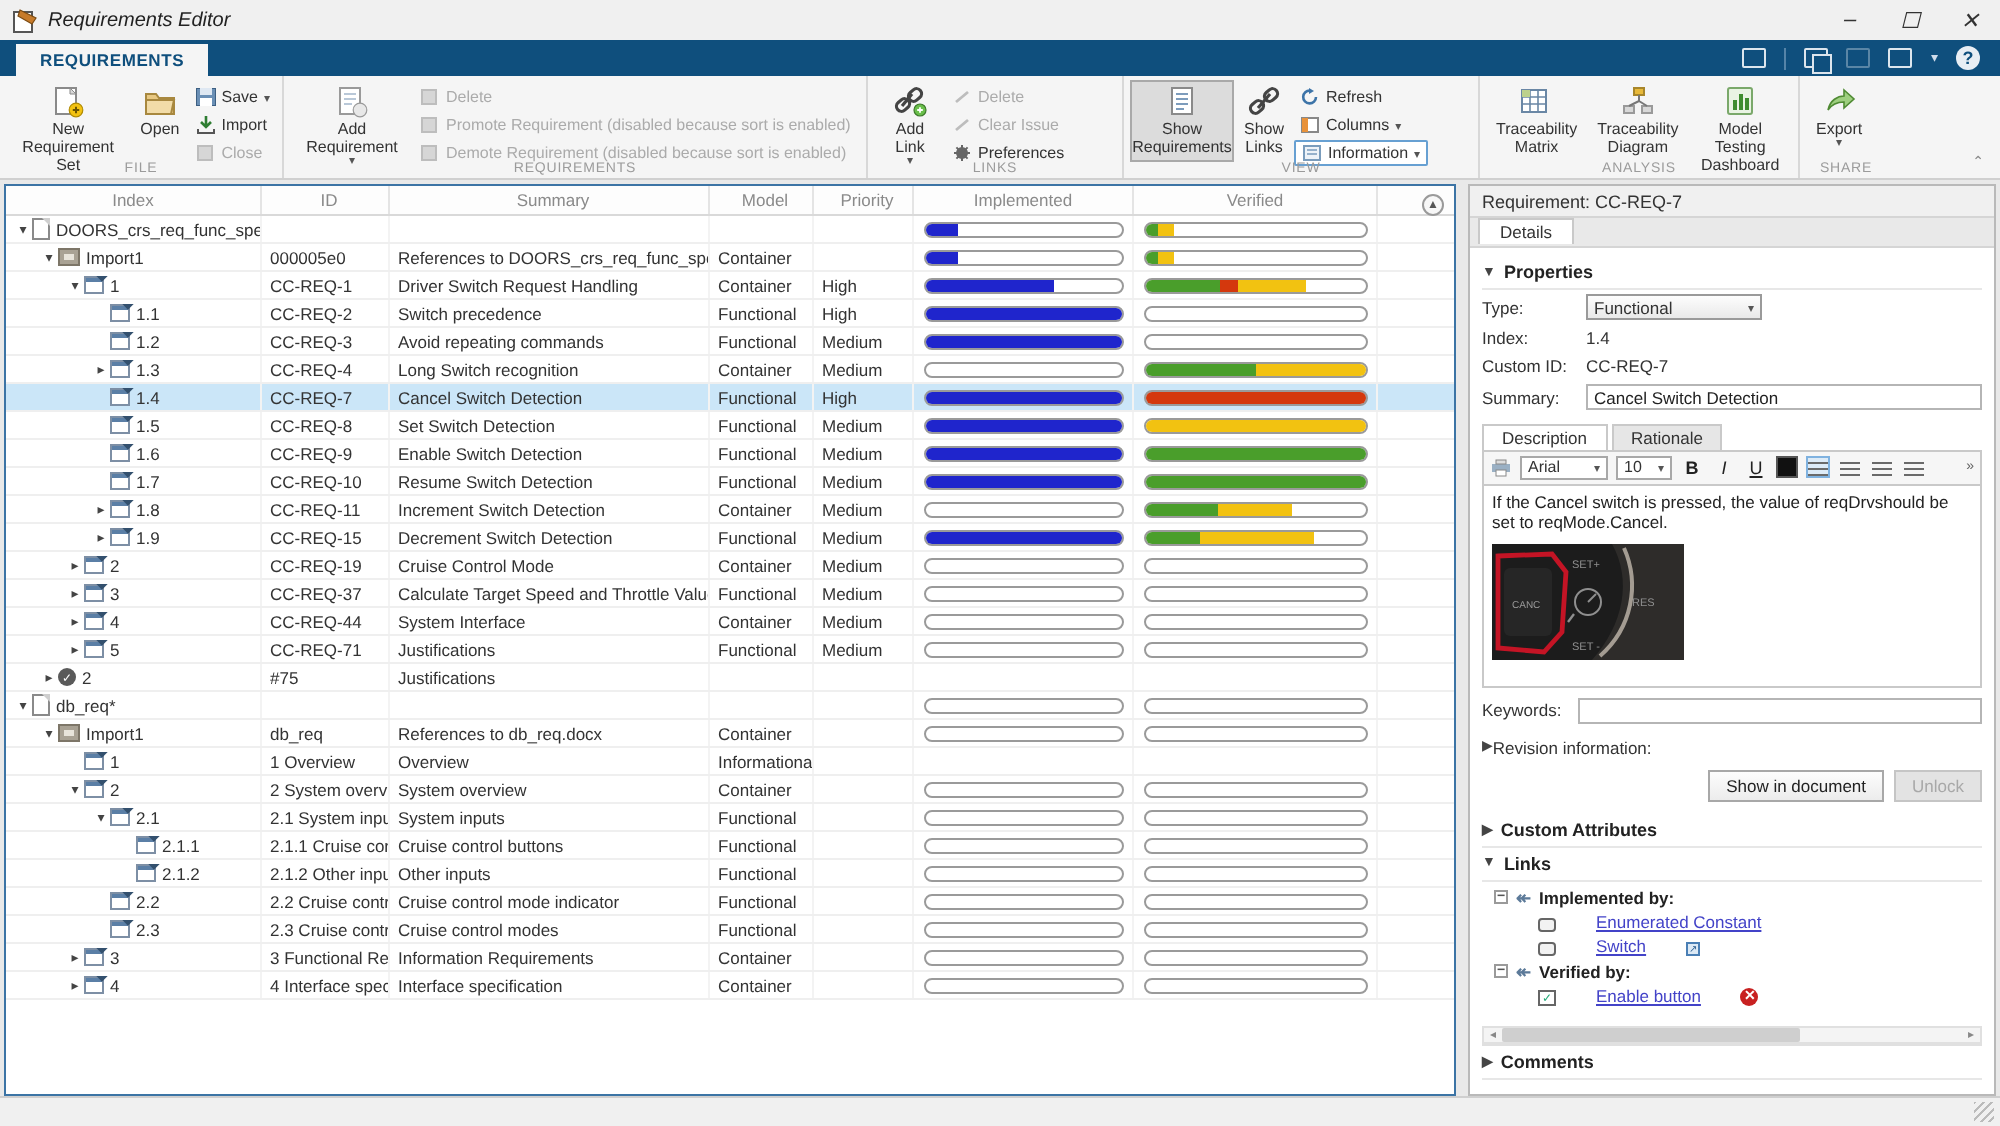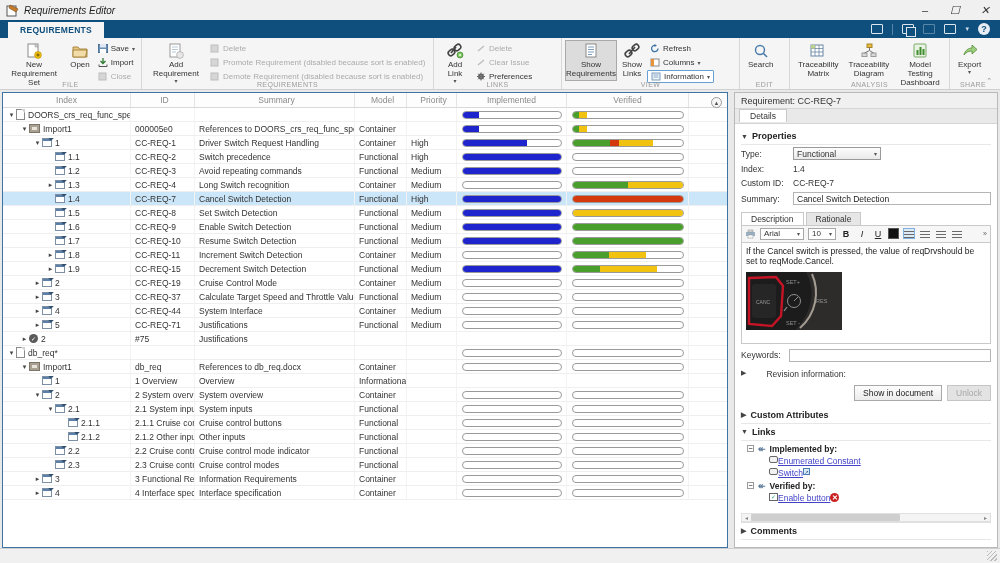--- a/index.html
+++ b/index.html
@@ -85,29 +85,29 @@
   .fmtbar { display:flex; align-items:center; gap:4px; border:1px solid #c9c9c9; border-bottom:none; background:#f6f6f6; padding:2px 3px; }
   .fmt-sel { border:1px solid #a8a8a8; background:#fff; font-size:8px; height:12px; display:flex; align-items:center; gap:3px; padding:0 3px; color:#333; }
   .fmt-b { font-size:9px; width:12px; text-align:center; color:#222; }
   .swatch { width:11px; height:11px; background:#111; border:1px solid #555; }
   .alignic { width:12px; height:11px; border:1px solid transparent; background:repeating-linear-gradient(#6a6a6a 0 1px, transparent 1px 3px) 0 2px/10px 8px no-repeat; }
   .alignic.selected { border-color:#7fb2e0; background-color:#ddebf7; }
   .descbox { border:1px solid #c9c9c9; height:112px; padding:3px 4px; font-size:8.5px; color:#222; line-height:1.25; }
   .reqimg { margin-top:5px; width:96px; height:58px; display:block; }
   .kwrow { display:flex; align-items:center; margin-top:5px; font-size:8.5px; color:#333; }
   .kwrow .flabel { width:48px; flex:none; }
-  .revrow { font-size:8.5px; color:#333; display:flex; align-items:flex-start; gap:20px; margin-top:7px; }
+  .revrow { font-size:8.5px; color:#333; display:flex; align-items:flex-start; gap:0; margin-top:7px; }
   .btnrow { display:flex; justify-content:flex-end; gap:5px; margin-top:6px; }
   .pbtn { font-size:8.5px; border:1px solid #a8a8a8; background:linear-gradient(#fdfdfd,#ececec); padding:2px 8px; color:#222; }
   .pbtn.disabled { color:#a8a8a8; background:#e3e3e3; border-color:#c5c5c5; }
   .linkgrp { margin:3px 0 0 6px; }
   .linkgrp-h { display:flex; align-items:center; gap:4px; font-size:8.5px; font-weight:bold; color:#222; }
   .minus-box { width:7px; height:7px; border:1px solid #9a9a9a; font-size:7px; line-height:5px; text-align:center; color:#555; background:#fff; }
   .larrow { color:#5c7a99; font-size:9px; }
-  .linkitem { display:flex; align-items:flex-start; gap:0; margin:2px 0 0 22px; font-size:8.5px; }
+  .linkitem { display:flex; align-items:flex-end; gap:20px; margin:2px 0 0 22px; font-size:8.5px; }
   .blk-ic { width:9px; height:7px; border:1px solid #666; border-radius:2px; background:#f2f2f2; flex:none; }
   .tst-ic { width:9px; height:8px; border:1px solid #666; background:#fff; flex:none; position:relative; }
   .tst-ic:after { content:"✓"; position:absolute; font-size:6px; color:#2a7; top:-1px; left:1px; }
   a.lnk { color:#4343c8; font-size:8.5px; }
   .badge-sl { width:7px; height:7px; background:#dce9f5; border:1px solid #4a7fb5; font-size:5px; color:#2a5c8f; line-height:6px; text-align:center; }
   .badge-err { width:9px; height:9px; border-radius:50%; background:#c82121; color:#fff; font-size:7px; font-weight:bold; line-height:9px; text-align:center; }
   .hscroll { margin-top:10px; height:9px; background:#f4f4f4; border:1px solid #e0e0e0; display:flex; align-items:center; }
   .hscroll .arr { width:9px; font-size:6px; color:#888; text-align:center; }
   .hscroll .thumb { height:7px; background:#cfcfcf; width:60%; border-radius:1px; }
   .comments-h { margin-top:auto; border-top:1px solid #e0e0e0; }
@@ -296,30 +296,20 @@
             <rect x="1" y="1" width="8" height="7" fill="#eef3f8" stroke="#7a9cbc"></rect>
             <path d="M2.5 3h5M2.5 5h5" stroke="#7a9cbc" stroke-width=".8"></path>
           </svg>
         <span>Information</span>
           <span class="caret">▾</span>
       </div>
     </div>
     <div class="rgroup-label">VIEW</div>
   </div>
 
-  <div class="rgroup" style="width:50px">
-    <div class="bigbtn">
-      <svg class="bicon" viewBox="0 0 18 16">
-          <circle cx="8" cy="7" r="4.5" fill="none" stroke="#4a7aa8" stroke-width="1.4"></circle>
-          <path d="M11.5 10.5 L15 14" stroke="#4a7aa8" stroke-width="1.6"></path>
-        </svg>
-      <span>Search</span>
-    </div>
-    <div class="rgroup-label">EDIT</div>
-  </div>
 
   <div class="rgroup" style="width:160px">
     <div class="bigbtn" style="width:52px">
       <svg class="bicon" viewBox="0 0 18 16">
           <rect x="2" y="2" width="12" height="11" fill="#fff" stroke="#6a87a5"></rect>
           <path d="M2 5.5h12M2 9h12M6 2v11M10 2v11" stroke="#6a87a5" stroke-width=".8"></path>
           <rect x="2" y="2" width="4" height="3.5" fill="#bcd18c"></rect>
         </svg>
       <span>Traceability Matrix</span>
     </div>

